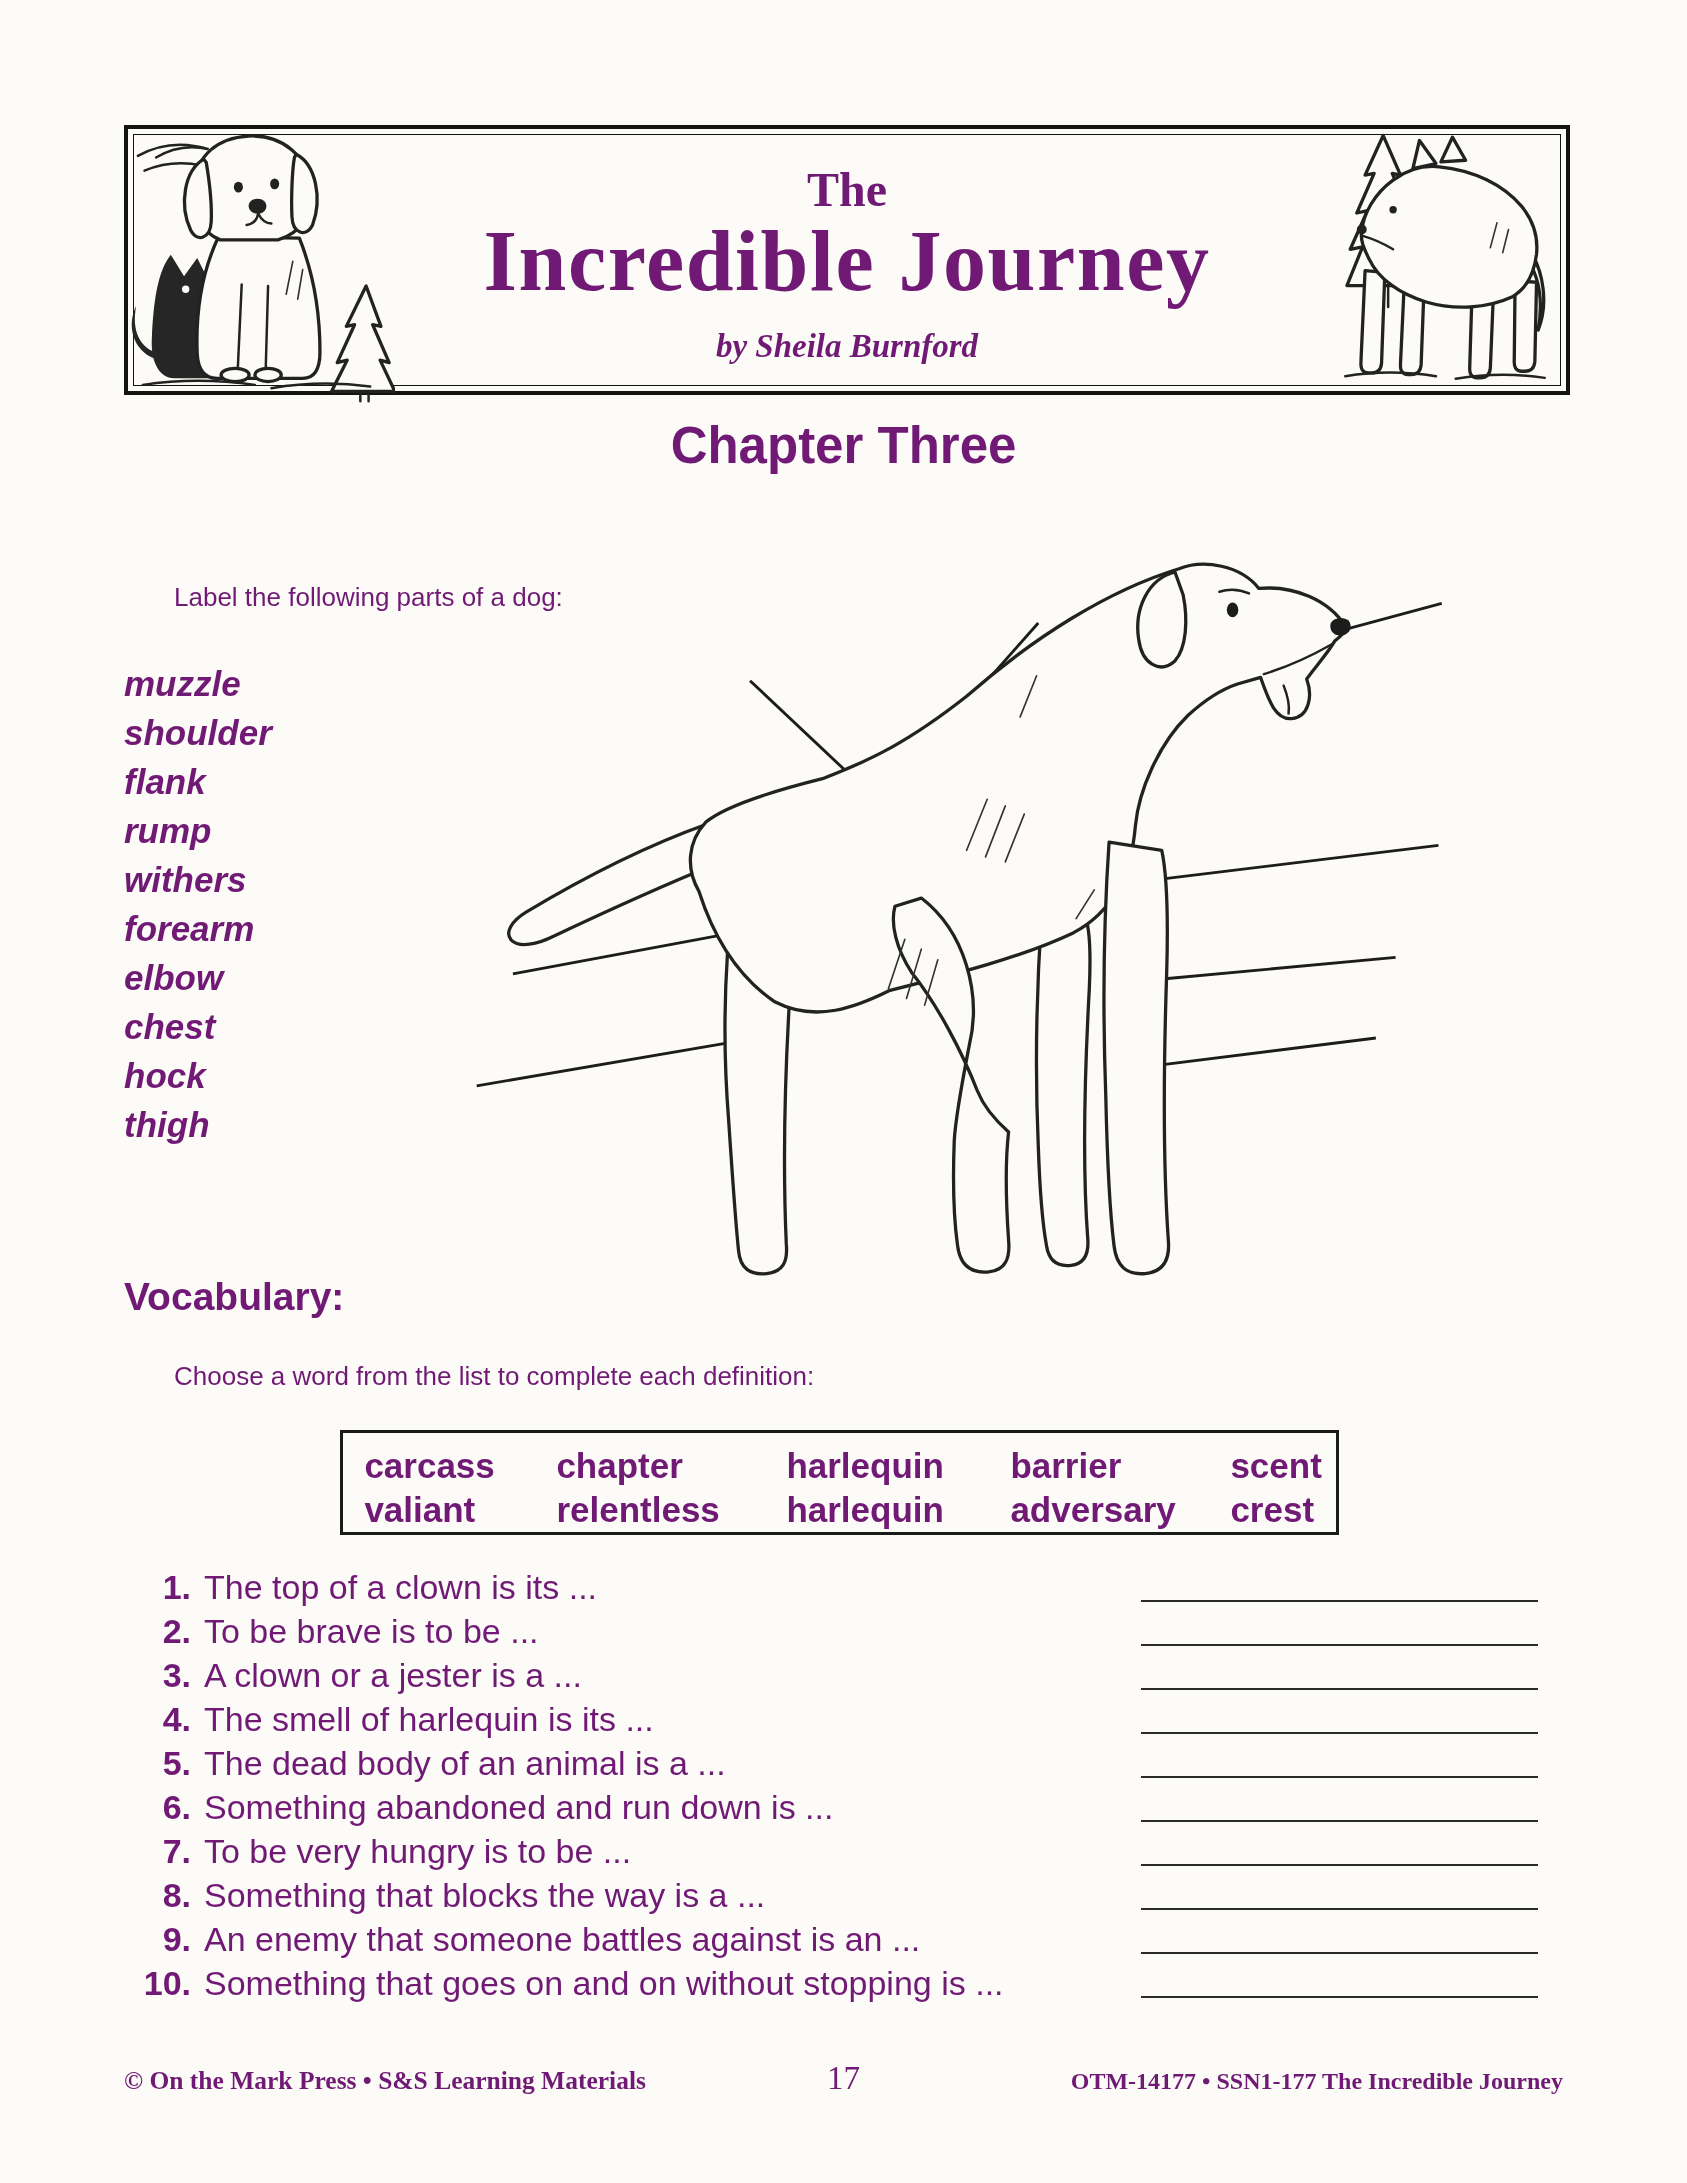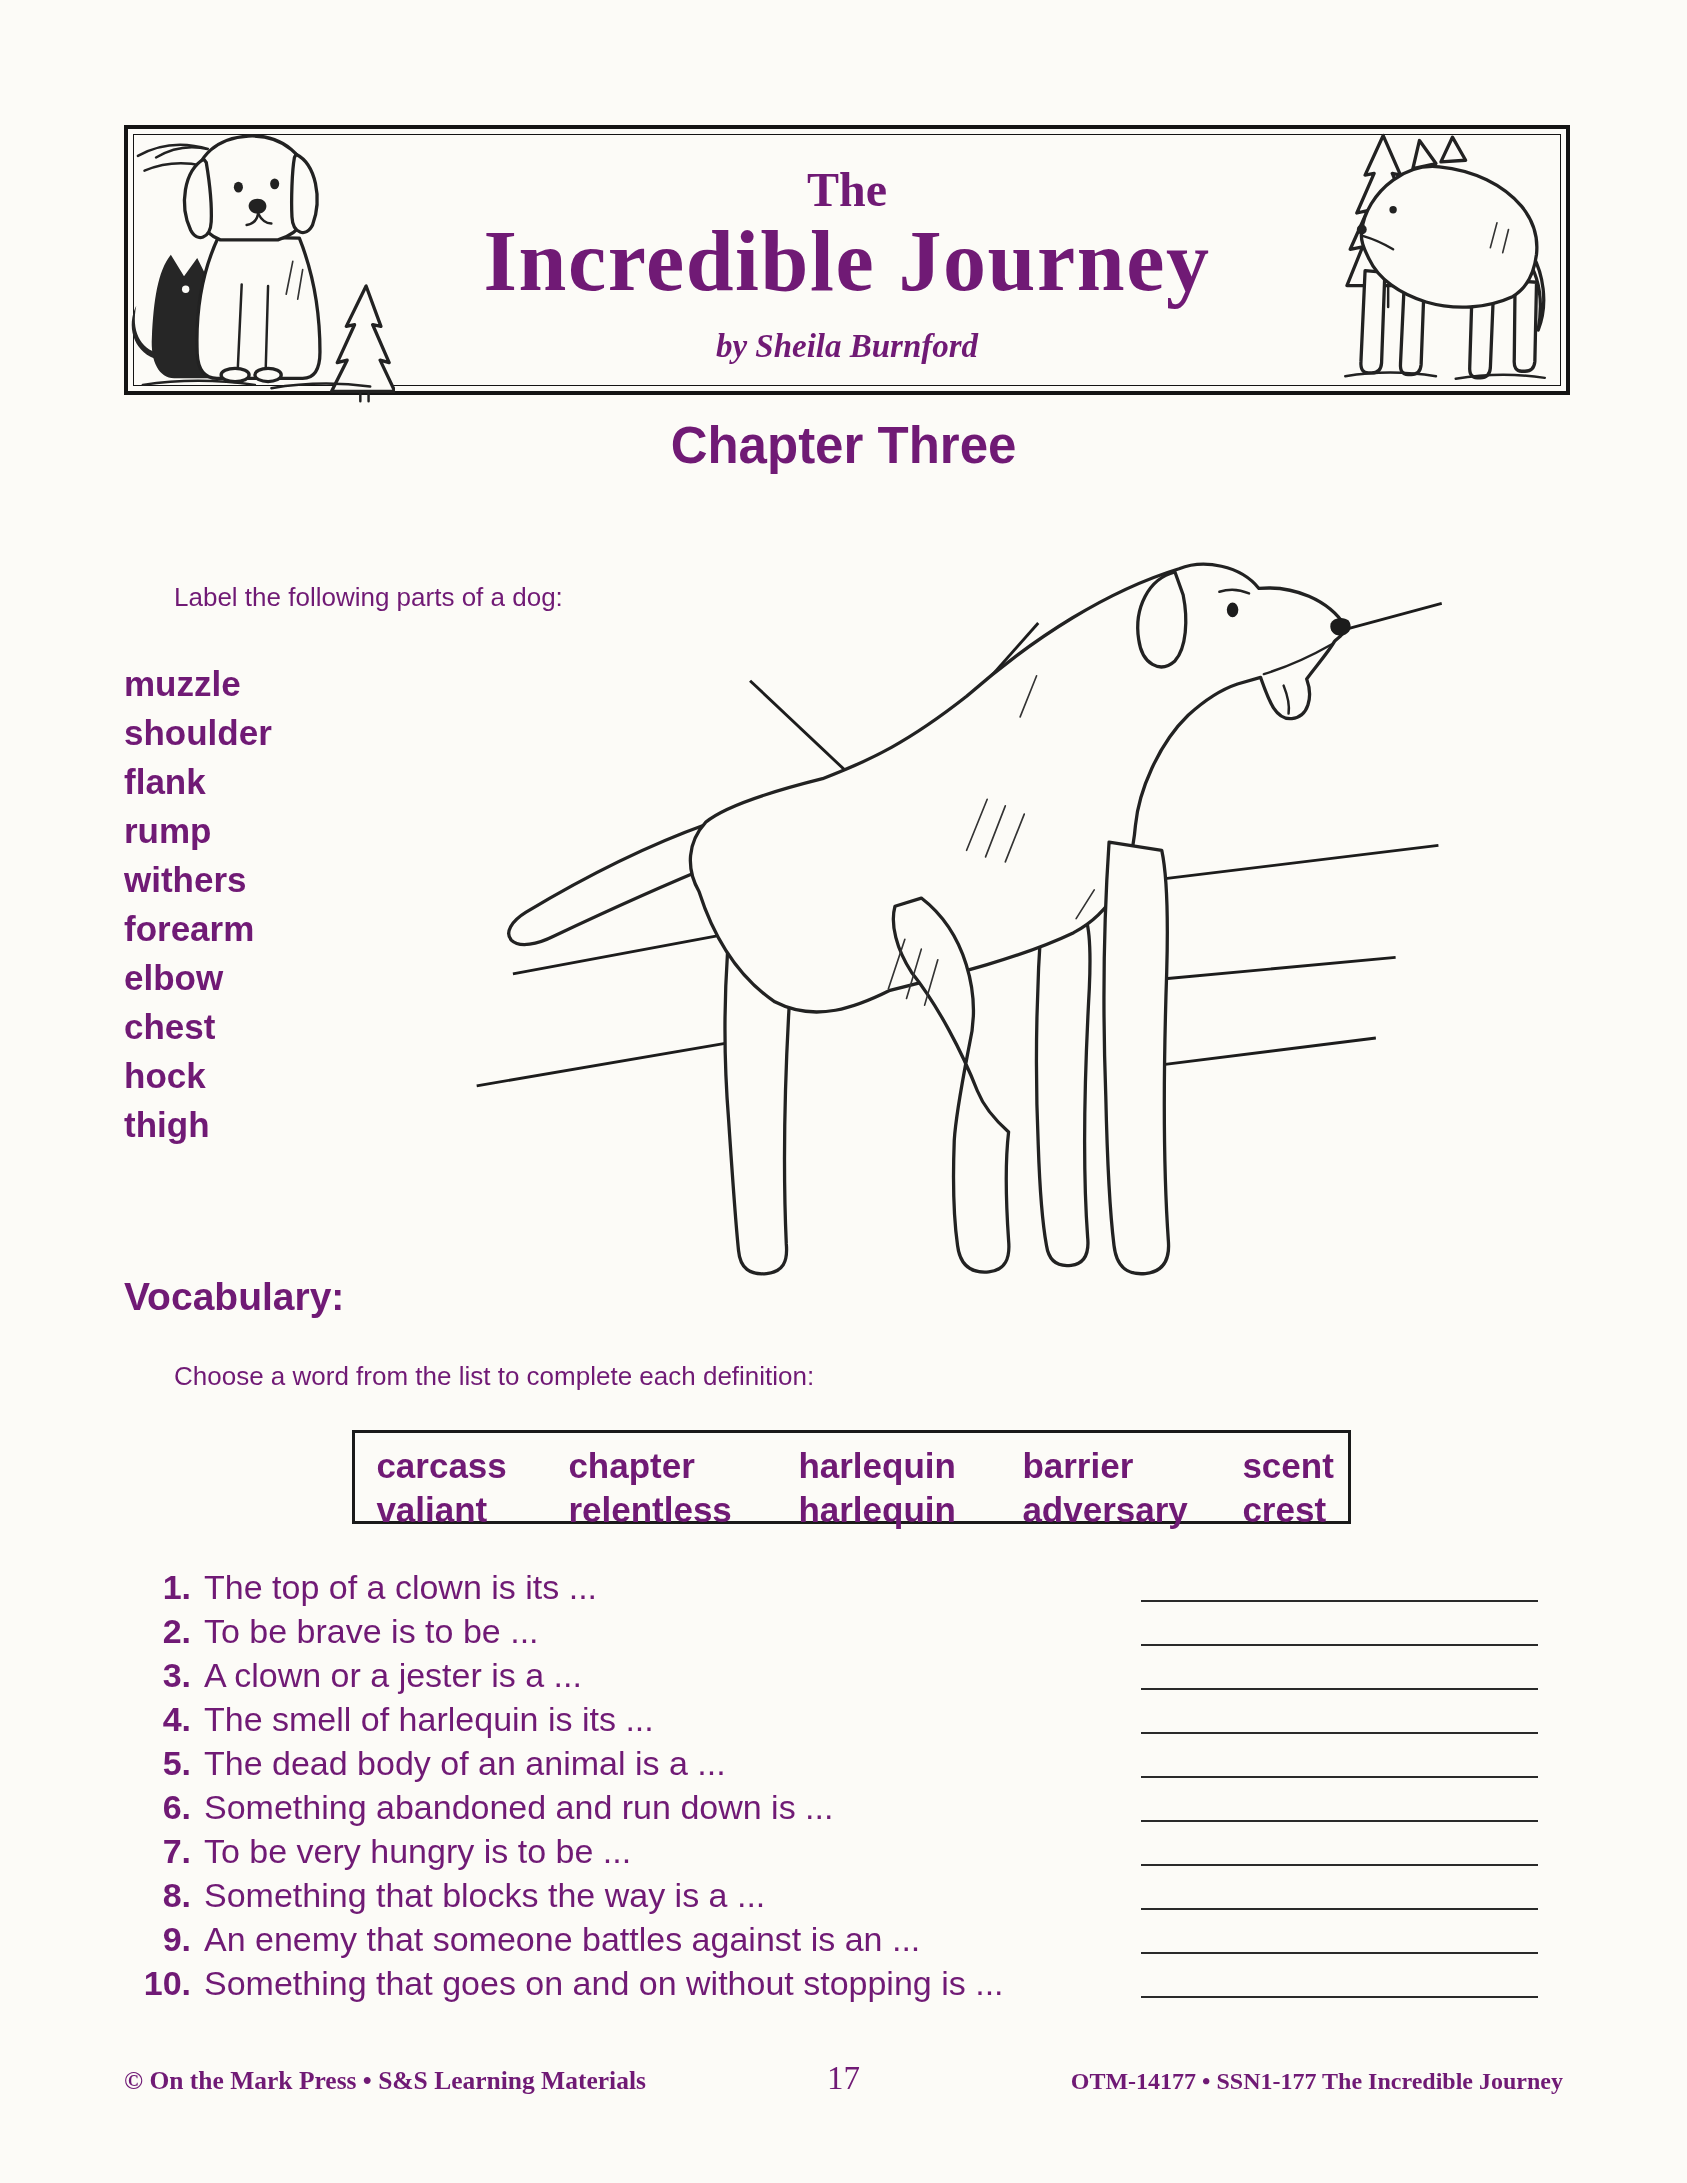--- a/index.html
+++ b/index.html
@@ -21,25 +21,25 @@
   .chapter{position:absolute;top:416px;left:0;width:100%;text-align:center;
            font-size:51px;font-weight:bold;}
   .sec-head{position:absolute;left:124px;font-size:39px;font-weight:bold;}
   .sec-inst{position:absolute;left:140px;font-size:26px;margin-left:34px;}
   .h-before{top:501px;}
   .i-label{top:582px;}
   .h-vocab{top:1275px;}
   .i-choose{top:1361px;}
   
   .word-list{position:absolute;left:124px;top:659px;margin:0;padding:0;list-style:none;}
-  .word-list li{font-size:35px;font-weight:bold;line-height:49px;}
+  .word-list li{font-size:35px;font-weight:bold;line-height:49px;font-style:italic;}
   
   .dog-figure{position:absolute;left:460px;top:544px;}
   
-  .word-box{position:absolute;left:352px;top:1430px;width:999px;height:94px;
+  .word-box{position:absolute;left:340px;top:1430px;width:999px;height:105px;
             border:3.3px solid #1a1a1a;box-sizing:border-box;}
   .word-grid{display:grid;grid-template-columns:192px 230px 224px 220px auto;
              padding:11.5px 0 0 21.4px;row-gap:3.3px;font-weight:bold;font-size:35px;line-height:41px;}
   
   .questions{position:absolute;left:137px;top:1565px;width:1401px;}
   .q-row{position:relative;height:44px;line-height:44px;font-size:34px;white-space:nowrap;}
   .q-num{display:inline-block;width:54px;text-align:right;font-weight:bold;}
   .q-text{margin-left:13px;}
   .q-blank{position:absolute;right:0;bottom:6.6px;width:397px;border-bottom:2.5px solid #2a2a2a;}
   

